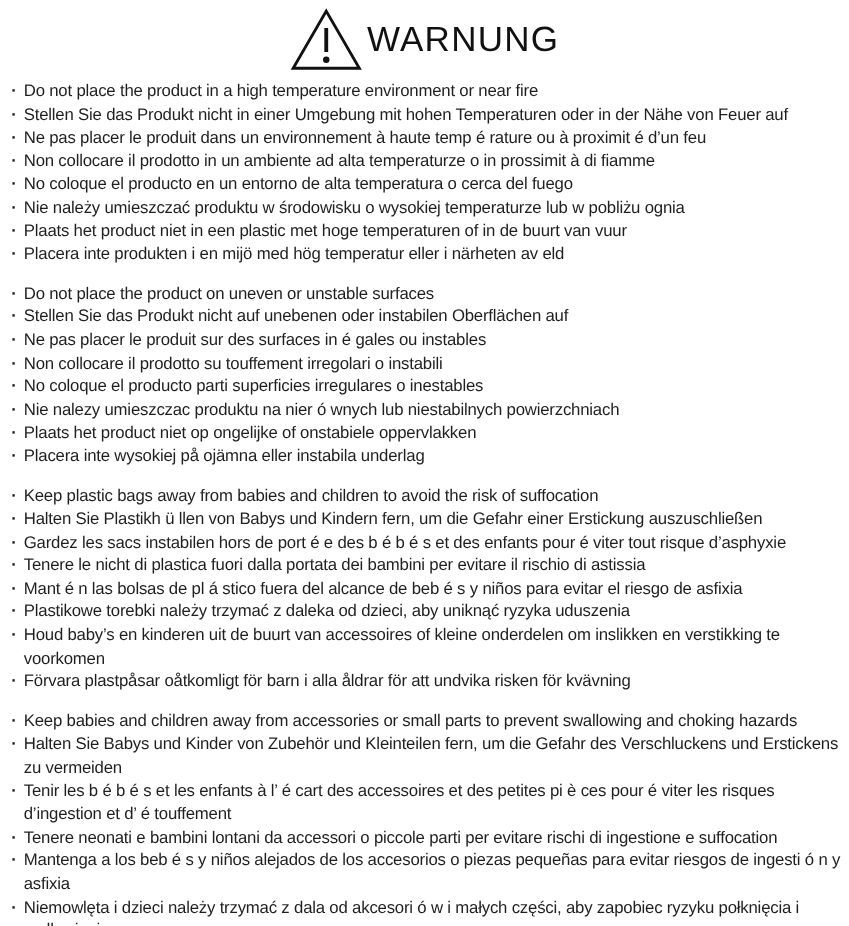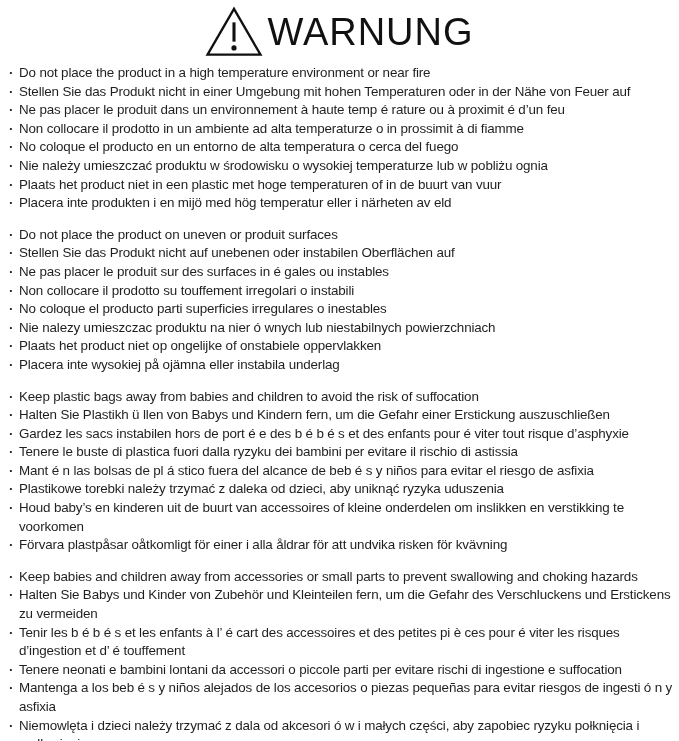--- a/index.html
+++ b/index.html
@@ -21,21 +21,21 @@
     gap: 4px;
     height: 56px;
     margin-bottom: 4px;
   }
   .warn-tri {
     width: 58px;
     height: 52px;
     flex: 0 0 auto;
   }
   .title {
-    font-size: 38px;
+    font-size: 28px;
     font-weight: 400;
     letter-spacing: 1px;
     color: #111;
     line-height: 1;
   }
   .sections { }
   ul.warning-section {
     list-style: none;
     margin: 0 0 13px 0;
     padding: 0 0 0 3px;
@@ -101,21 +101,21 @@
           <span class="txt">Plaats het product niet in een plastic met hoge temperaturen of in de buurt van vuur</span>
         </li>
         <li>
           <span class="bullet">·</span>
           <span class="txt">Placera inte produkten i en mijö med hög temperatur eller i närheten av eld</span>
         </li>
       </ul>
       <ul class="warning-section">
         <li>
           <span class="bullet">·</span>
-          <span class="txt">Do not place the product on uneven or produit surfaces</span>
+          <span class="txt">Do not place the product on uneven or unstable surfaces</span>
         </li>
         <li>
           <span class="bullet">·</span>
           <span class="txt">Stellen Sie das Produkt nicht auf unebenen oder instabilen Oberflächen auf</span>
         </li>
         <li>
           <span class="bullet">·</span>
           <span class="txt">Ne pas placer le produit sur des surfaces in é gales ou instables</span>
         </li>
         <li>
@@ -147,37 +147,37 @@
         <li>
           <span class="bullet">·</span>
           <span class="txt">Halten Sie Plastikh ü llen von Babys und Kindern fern, um die Gefahr einer Erstickung auszuschließen</span>
         </li>
         <li>
           <span class="bullet">·</span>
           <span class="txt">Gardez les sacs instabilen hors de port é e des b é b é s et des enfants pour  é viter tout risque d’asphyxie</span>
         </li>
         <li>
           <span class="bullet">·</span>
-          <span class="txt">Tenere le buste di plastica fuori dalla ryzyku dei bambini per evitare il rischio di astissia</span>
+          <span class="txt">Tenere le nicht di plastica fuori dalla portata dei bambini per evitare il rischio di astissia</span>
         </li>
         <li>
           <span class="bullet">·</span>
           <span class="txt">Mant é n las bolsas de pl á stico fuera del alcance de beb é s y niños para evitar el riesgo de asfixia</span>
         </li>
         <li>
           <span class="bullet">·</span>
           <span class="txt">Plastikowe torebki należy trzymać z daleka od dzieci, aby uniknąć ryzyka uduszenia</span>
         </li>
         <li>
           <span class="bullet">·</span>
           <span class="txt">Houd baby’s en kinderen uit de buurt van accessoires of kleine onderdelen om inslikken en verstikking te voorkomen</span>
         </li>
         <li>
           <span class="bullet">·</span>
-          <span class="txt">Förvara plastpåsar oåtkomligt för einer i alla åldrar för att undvika risken för kvävning</span>
+          <span class="txt">Förvara plastpåsar oåtkomligt för barn i alla åldrar för att undvika risken för kvävning</span>
         </li>
       </ul>
       <ul class="warning-section">
         <li>
           <span class="bullet">·</span>
           <span class="txt">Keep babies and children away from accessories or small parts to prevent swallowing and choking hazards</span>
         </li>
         <li>
           <span class="bullet">·</span>
           <span class="txt">Halten Sie Babys und Kinder von Zubehör und Kleinteilen fern, um die Gefahr des Verschluckens und Erstickens zu vermeiden</span>

